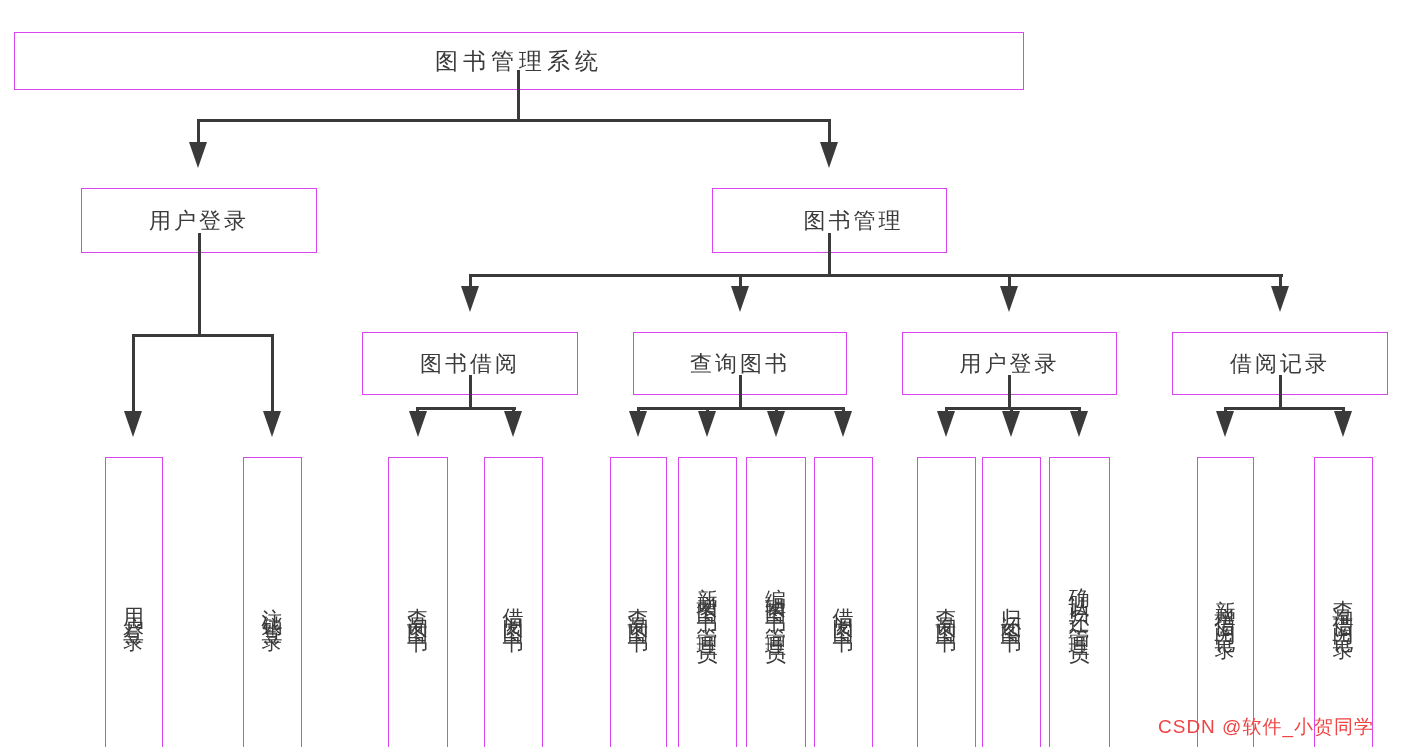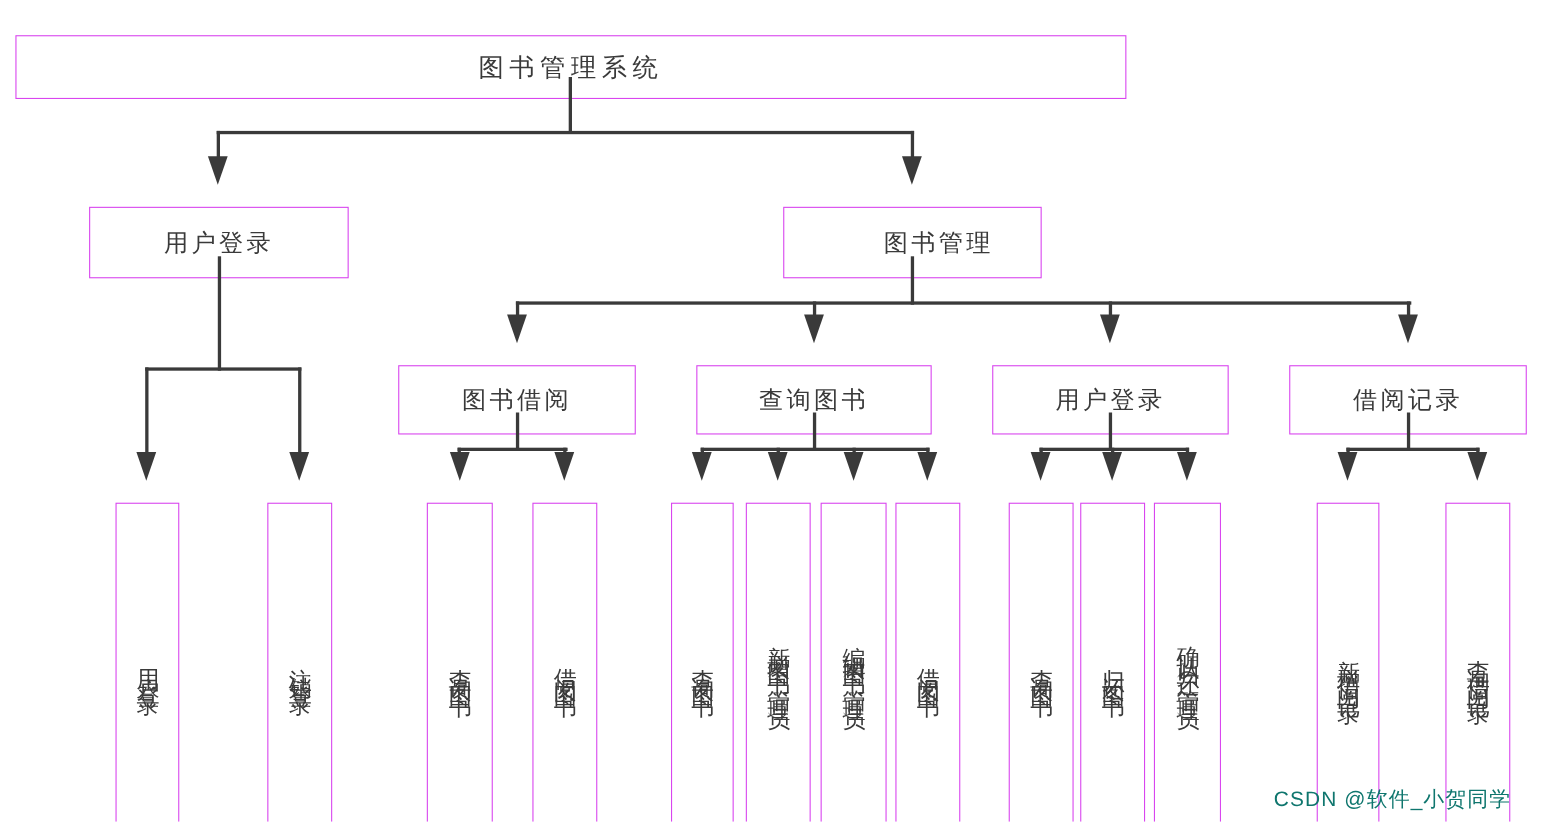--- a/index.html
+++ b/index.html
@@ -34,21 +34,21 @@
   .ar{
     position:absolute;width:0;height:0;
     border-left:9px solid transparent;
     border-right:9px solid transparent;
     border-top:26px solid #3a3a3a;
   }
   .watermark{
     position:absolute;
     left:1158px;top:714px;
     font-size:19px;
-    color:#0f766e;
+    color:#ef4444;
     letter-spacing:1px;
     white-space:nowrap;
     z-index:10;
   }
 </style>
 </head>
 <body>
 
 <div class="stage">
 

